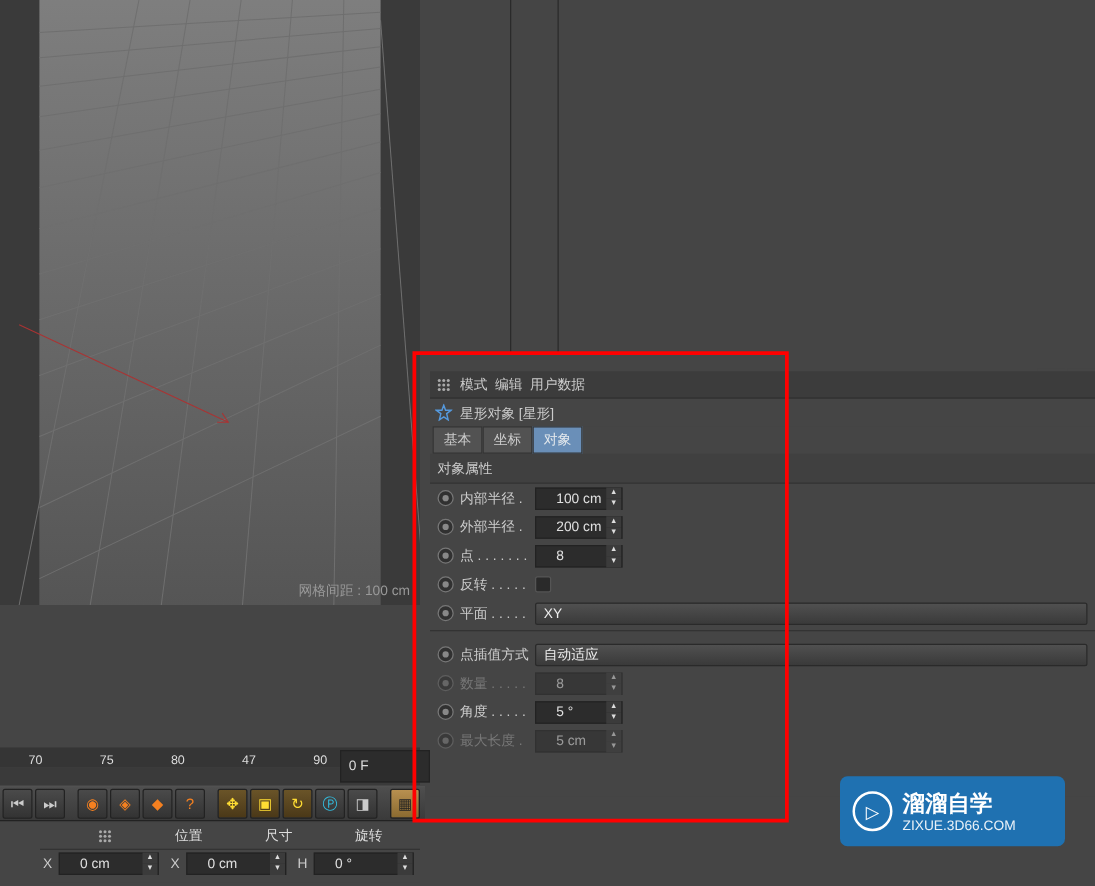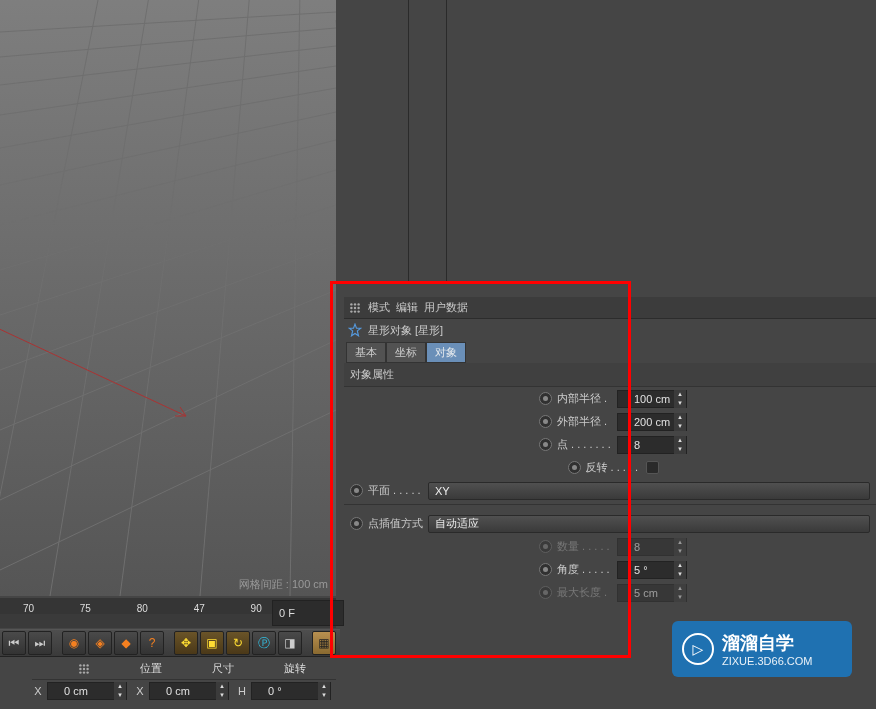--- a/index.html
+++ b/index.html
@@ -8,21 +8,21 @@
     background: #454545;
     font-family: Arial, sans-serif;
     font-size: 11px;
     color: #ccc;
     overflow: hidden;
     position: relative;
   }
   .viewport {
     position: absolute;
     left: 0; top: 0;
-    width: 336px; height: 596px;
+    width: 336px; height: 484px;
     background: #3a3a3a;
     overflow: hidden;
   }
   .viewport svg { width: 100%; height: 100%; display: block; }
   .grid-info {
     position: absolute;
     right: 8px; bottom: 4px;
     color: #999;
     font-size: 11px;
   }
@@ -102,21 +102,20 @@
   }
   .star-icon {
     width: 14px; height: 14px;
     color: #5599dd;
   }
   .tabs {
     display: flex;
     gap: 0;
     padding-left: 2px;
     height: 22px;
-    align-items: center;
   }
   .tab {
     padding: 2px 8px;
     background: #525252;
     color: #ccc;
     font-size: 11px;
     border: 1px solid #333;
     cursor: pointer;
   }
   .tab.active {
@@ -128,21 +127,20 @@
     color: #ccc;
     font-size: 11px;
     background: #404040;
     border-bottom: 1px solid #333;
   }
   .prop-row {
     display: flex;
     align-items: center;
     height: 23px;
     padding-left: 6px;
-    justify-content: center;
   }
   .radio-dot {
     width: 13px; height: 13px;
     border-radius: 50%;
     border: 1px solid #777;
     background: #313131;
     margin-right: 5px;
     display: flex;
     align-items: center;
     justify-content: center;

